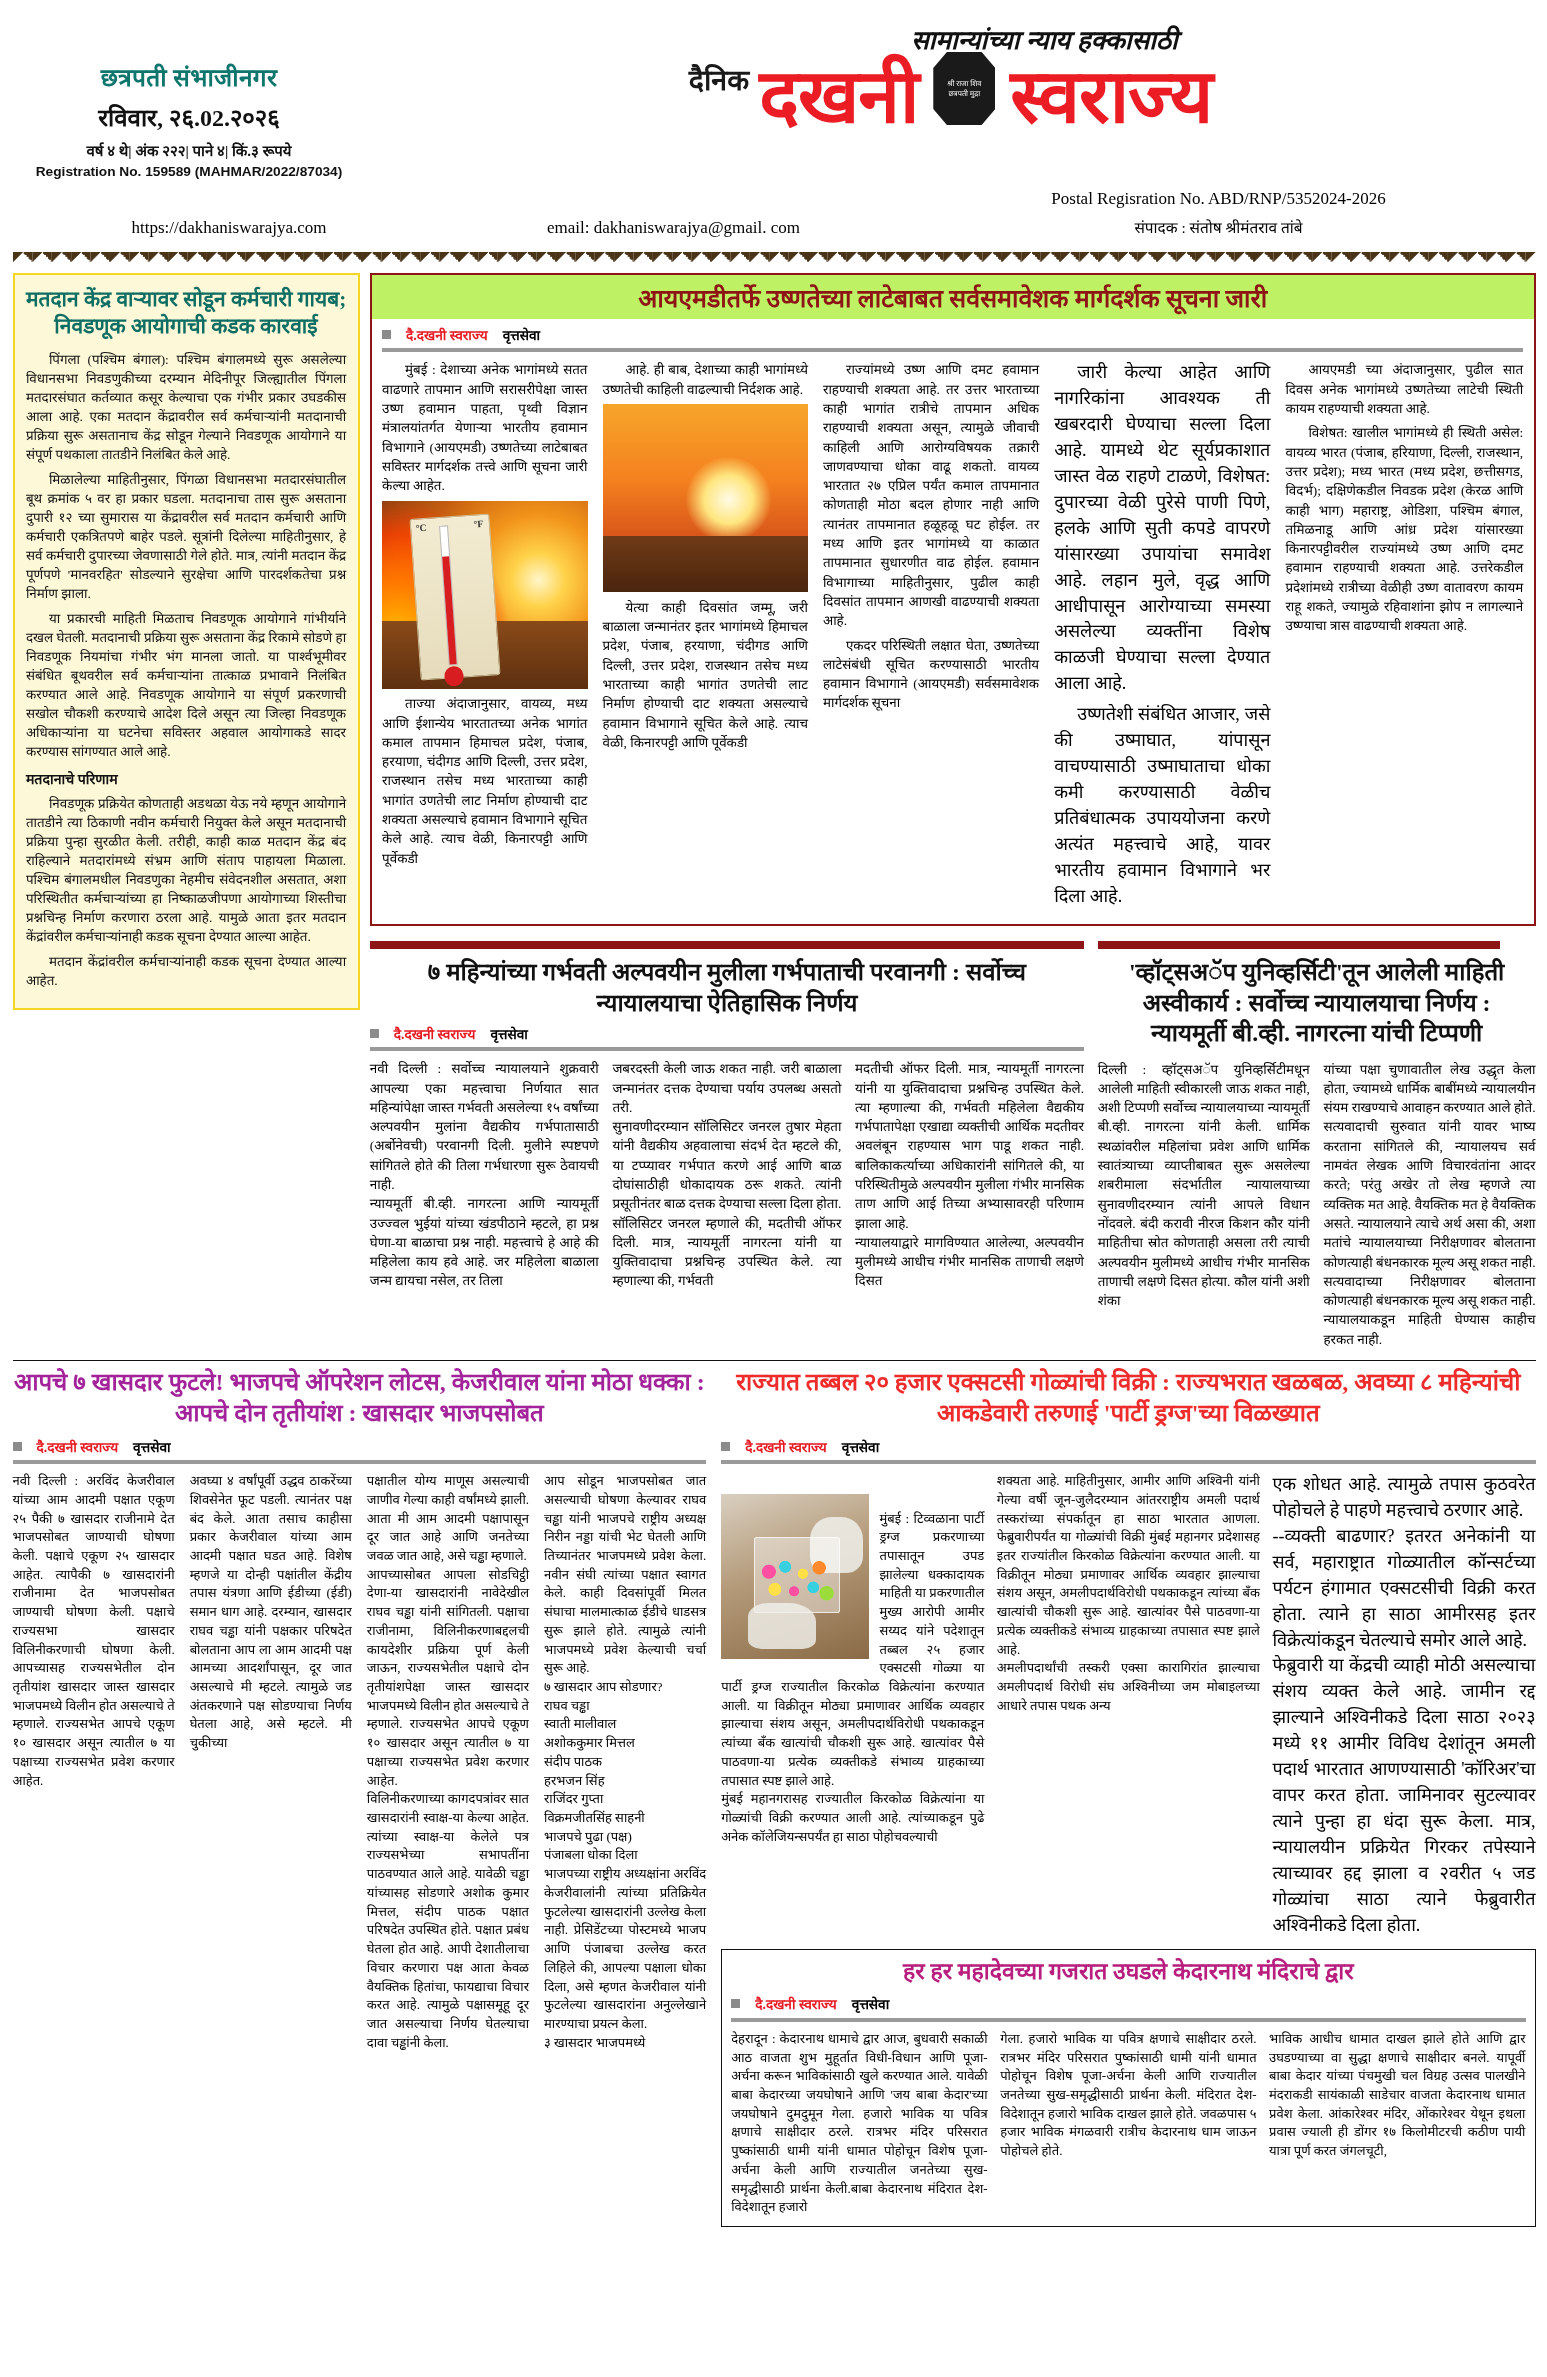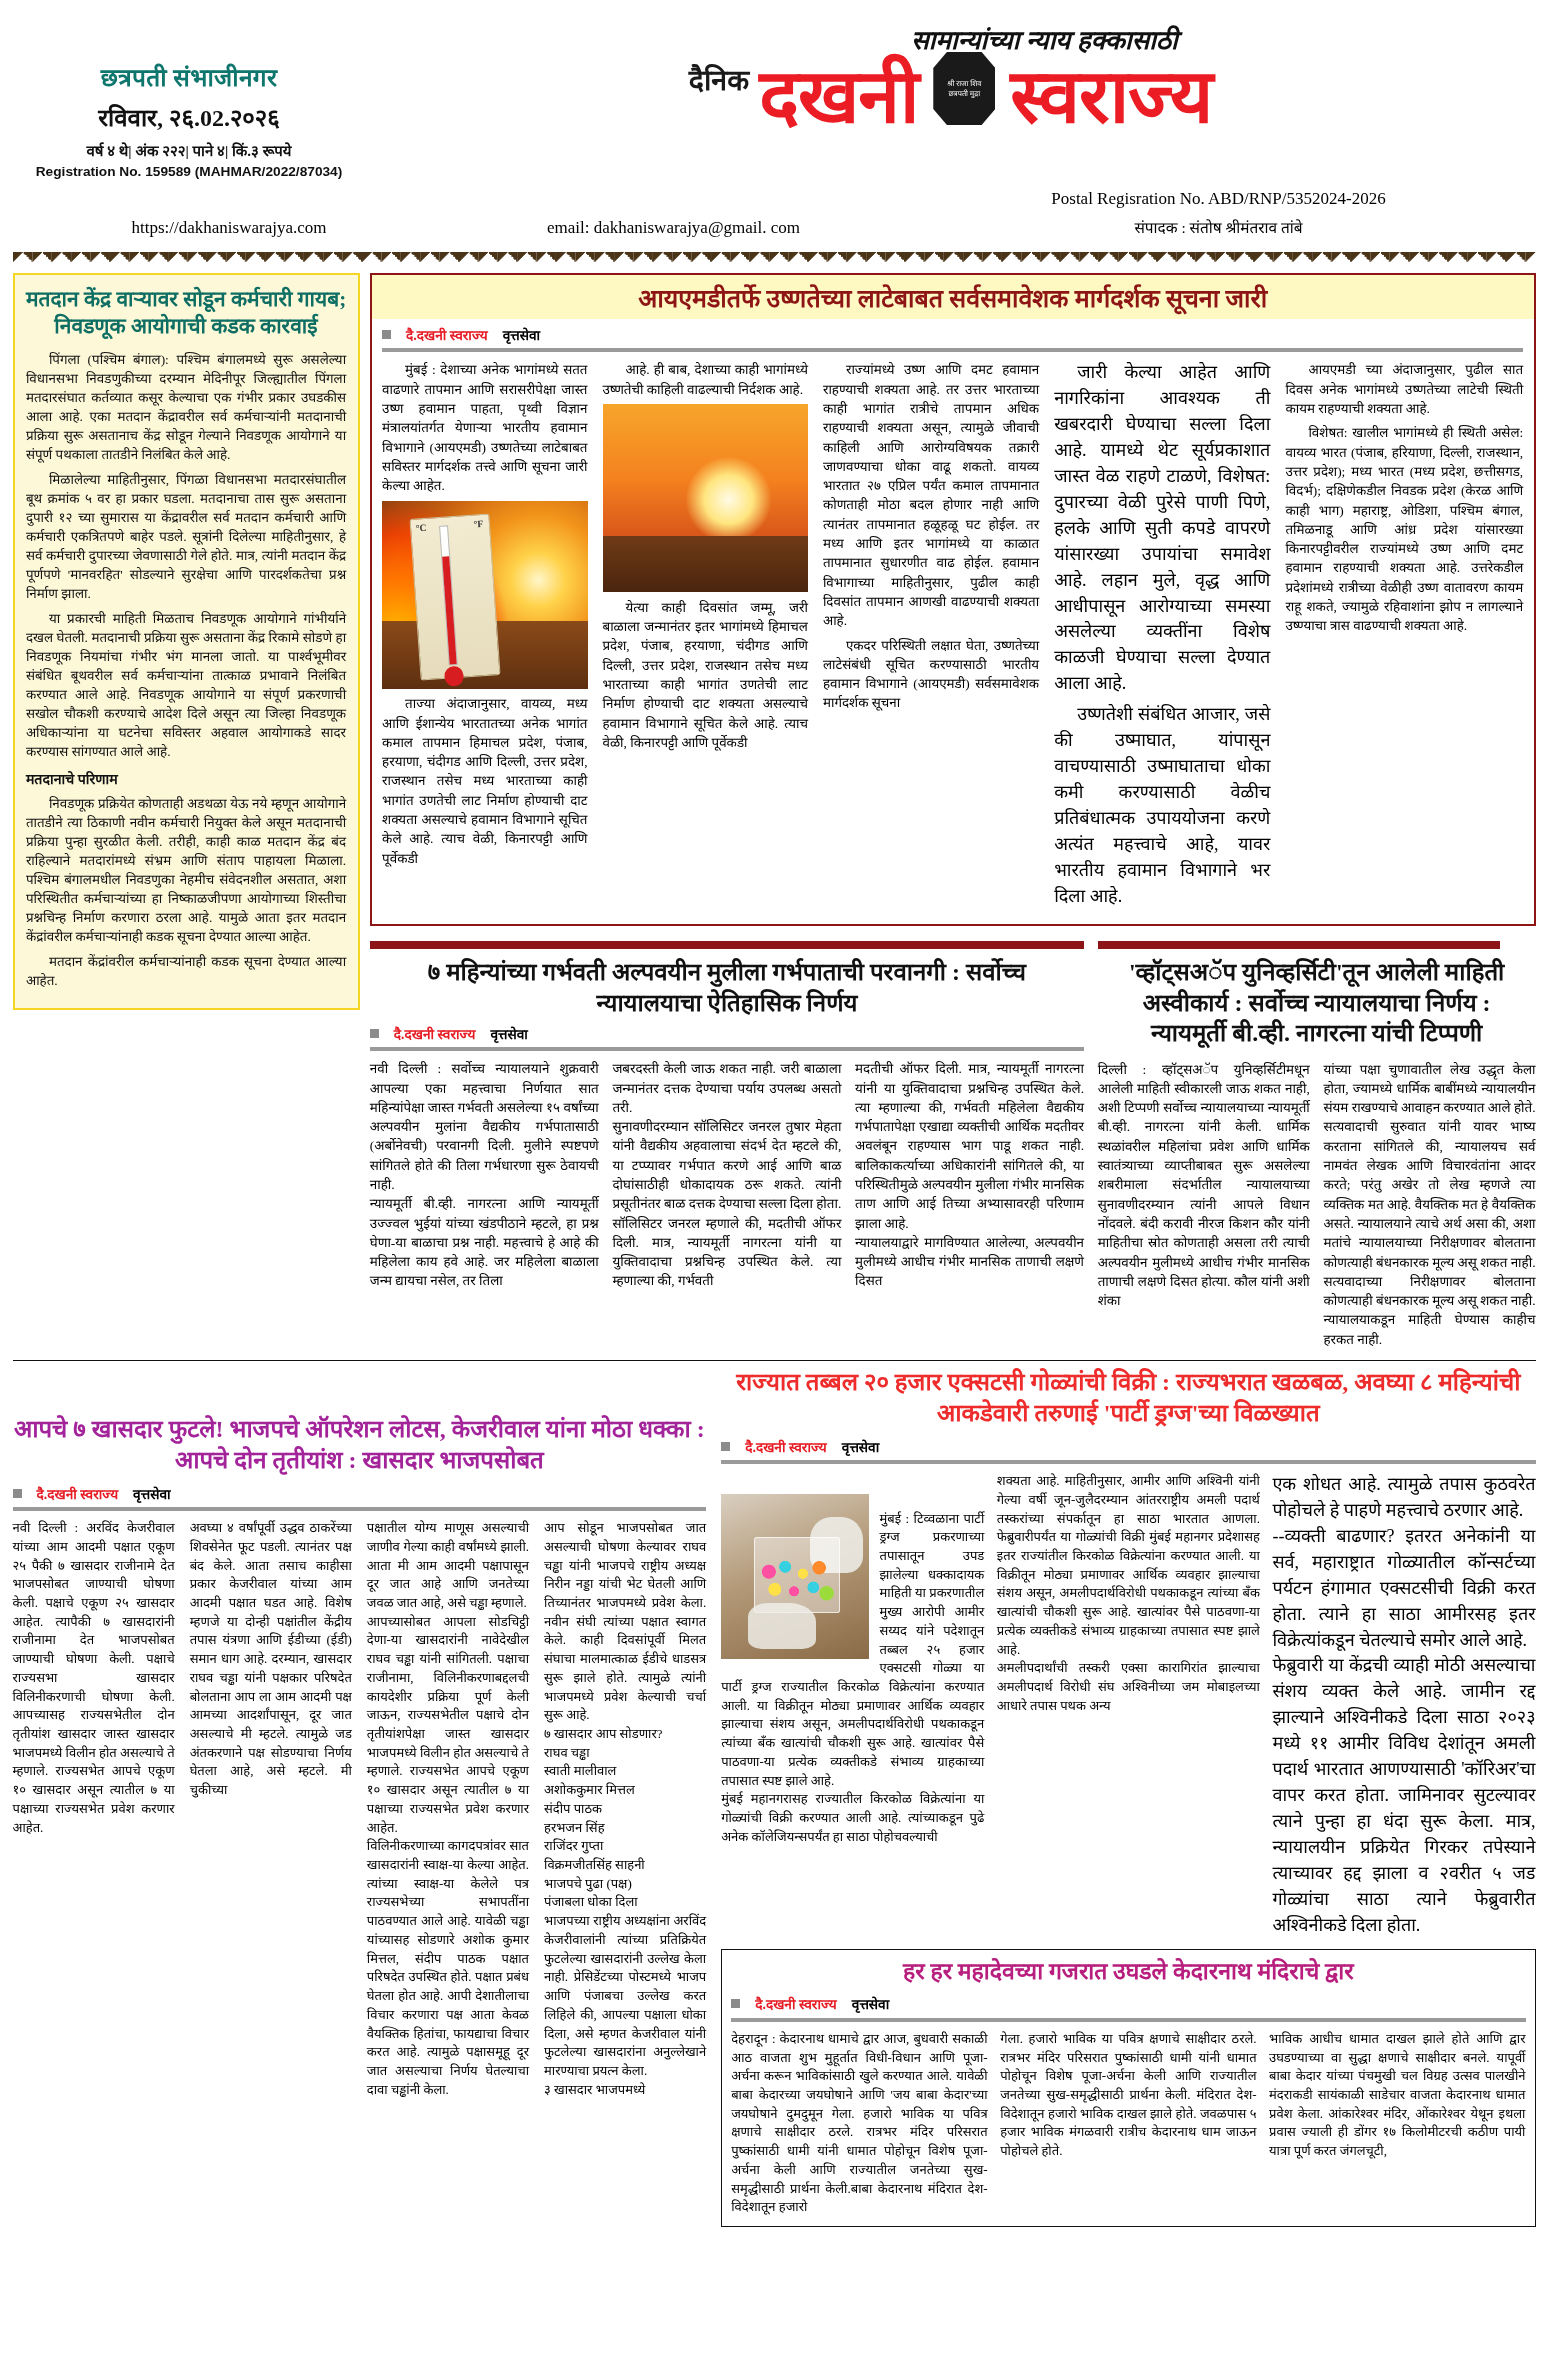--- a/index.html
+++ b/index.html
@@ -56,21 +56,21 @@
 
   
   .sidebox { border: 2.3px solid #f5d623; background: #fdf8d8; padding: 10.3px 11.4px 12.5px 11.4px; }
   .sidebox h2 { color: #0f6e63; font-size: 21px; line-height: 1.32; text-align: center; font-weight: 800; }
   .sidebox .body { margin-top: 9px; font-size: 13.4px; line-height: 1.42; text-align: justify; color:#111; }
   .sidebox .body p { text-indent: 23px; margin-bottom: 5.7px; }
   .sidebox h3 { font-size: 14.2px; font-weight: 800; margin: 8px 0 4.6px 0; color:#111; }
 
   
   .artbox { border: 2.3px solid #8e1515; padding: 0; }
-  .artbox .hl { background: #fef9c3; padding: 8px 9px 4.6px 9px; }
+  .artbox .hl { background: #bef264; padding: 8px 9px 4.6px 9px; }
   .artbox h1 {
     color: #8e1515; font-size: 25px; line-height: 1.24; text-align: center; font-weight: 900;
   }
   .artbox .inner { padding: 5.7px 10.3px 9px 10.3px; }
 
   .byline { display: flex; align-items: center; gap: 15px; font-size: 13.7px; font-weight: 800; }
   .byline .sq { width: 9px; height: 9px; background: #8b8b8b; display:inline-block; }
   .byline .red { color: #e61b23; }
   .byline-rule { height: 4px; background: #9a9a9a; margin: 4.6px 0 8px 0; }
 
@@ -129,21 +129,21 @@
     background: rgba(240,240,235,.85); border-radius: 40% 40% 30% 30%; }
   .pill-photo .glove2 { position:absolute; left: 18%; bottom: 6%; width: 46%; height: 28%;
     background: rgba(240,240,235,.82); border-radius: 30% 40% 20% 20%; }
 
   
   .hdrbar { position: relative; margin-top: 12.5px; }
   .hdrbar .tab { height: 8px; background: #8e1515; width: 100%; }
   .hdrbar .tab.short { width: 92%; }
   .hdrbar h1 { font-size: 24px; line-height: 1.26; font-weight: 900; text-align: center; padding: 8px 5.7px 5.7px 5.7px; color:#111; }
 
-  h1.purple { color: #a3239a; margin-top: 47px; }
+  h1.purple { color: #a3239a; }
   h1.red { color: #ee2c2c; }
 
   .sec-divider { border-top: 1.7px solid #111; margin: 11.4px 0 0 0; }
 
   .boxframe { border: 1.7px solid #111; padding: 8px 9px 9px 9px; margin-top: 10.3px; }
   .boxframe h1 { color: #b81e7e; font-size: 23px; text-align:center; line-height:1.24; font-weight: 900; }
 </style>
 </head>
 <body>
 

